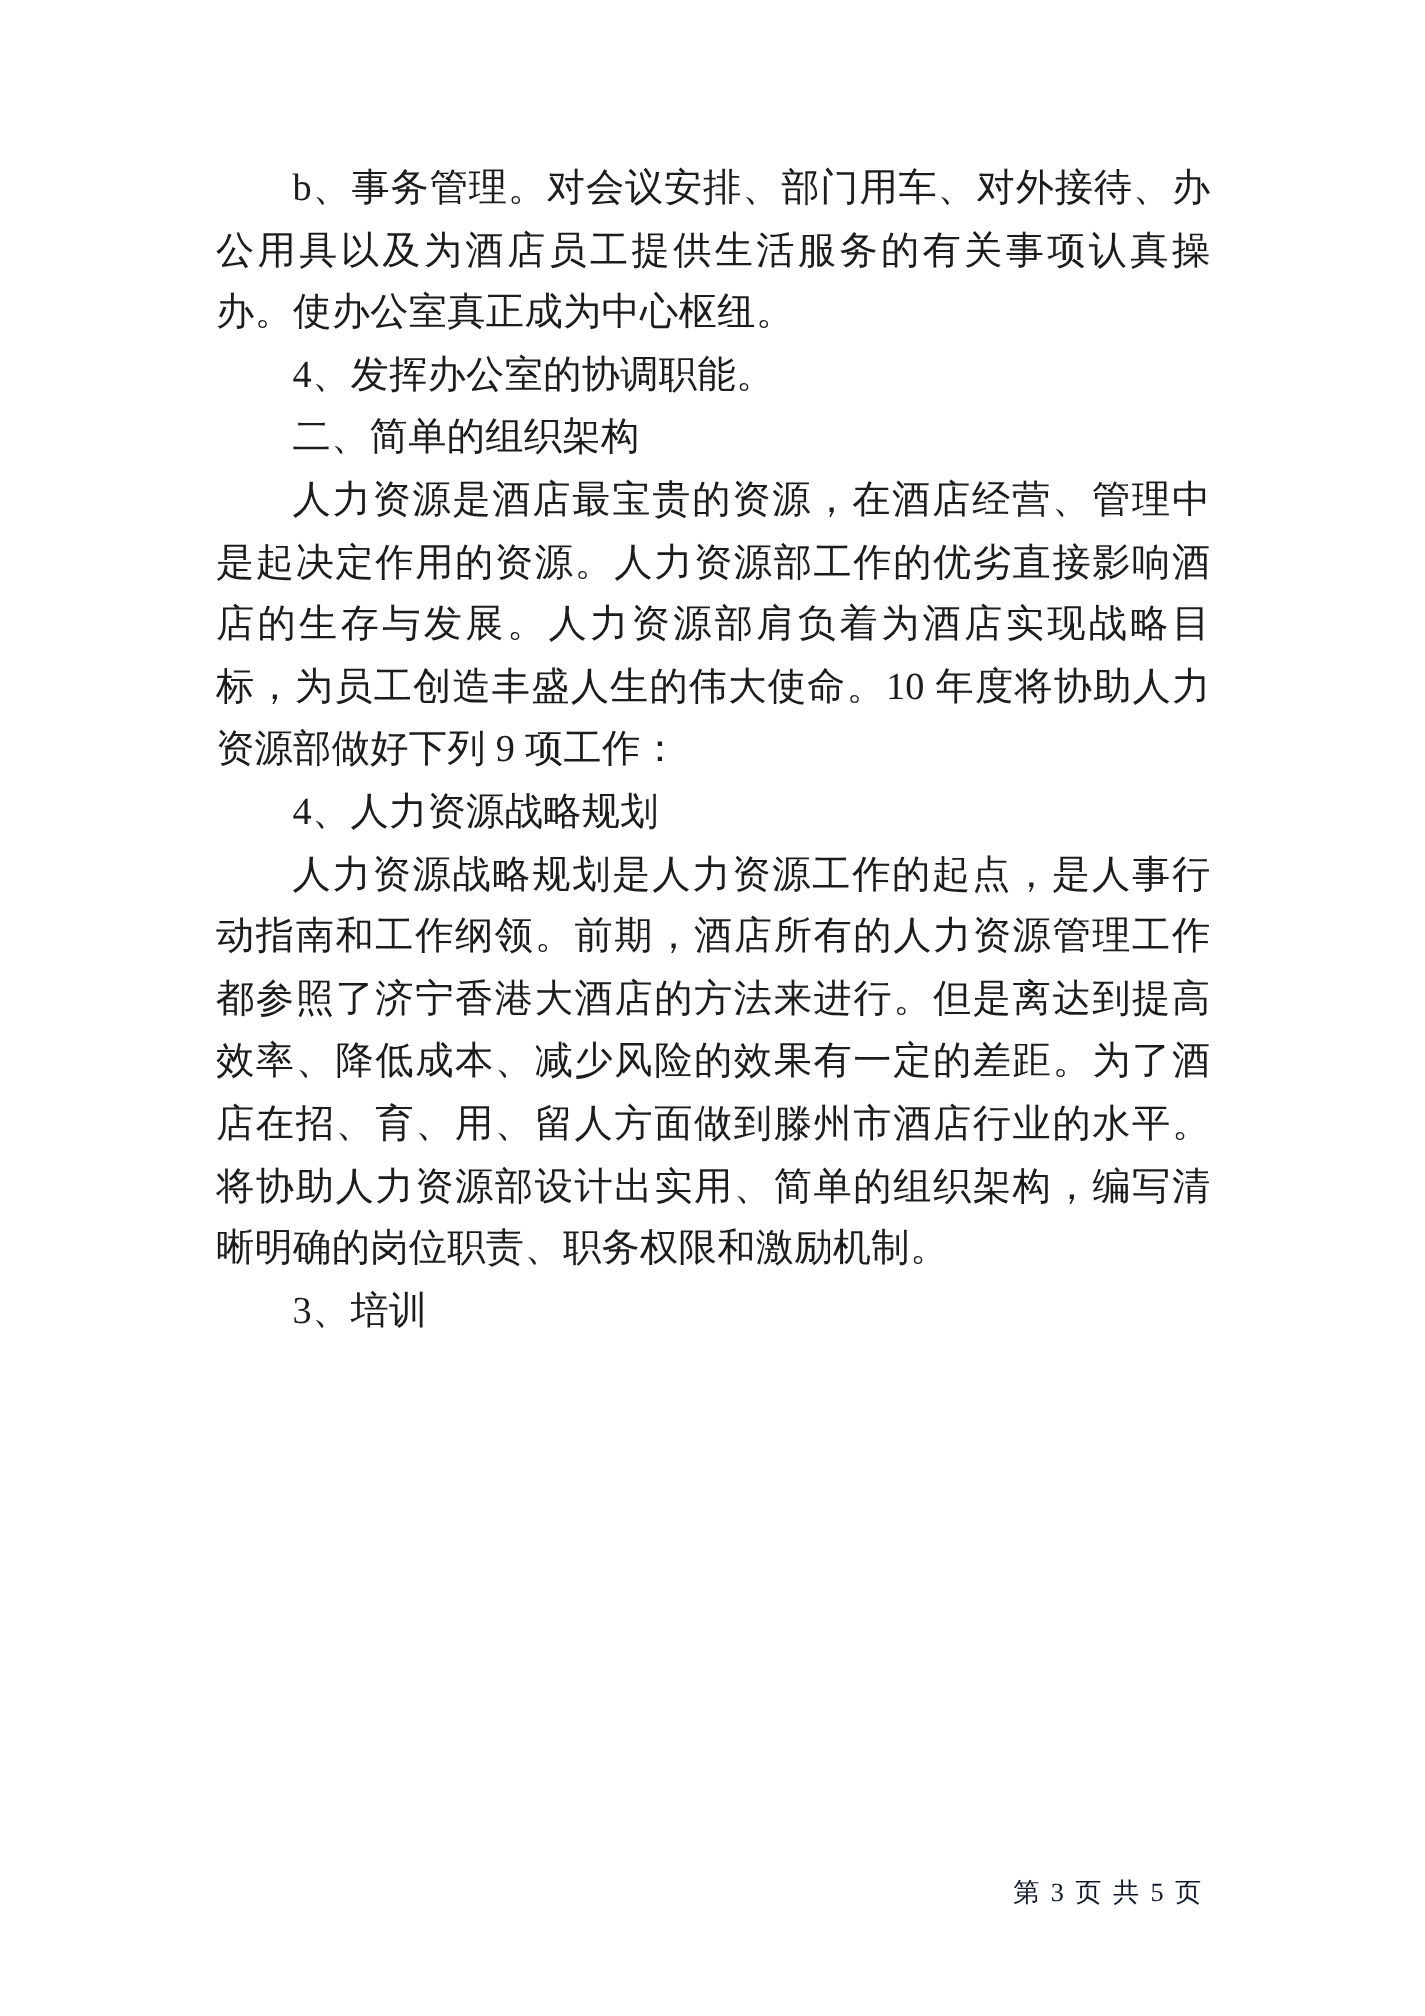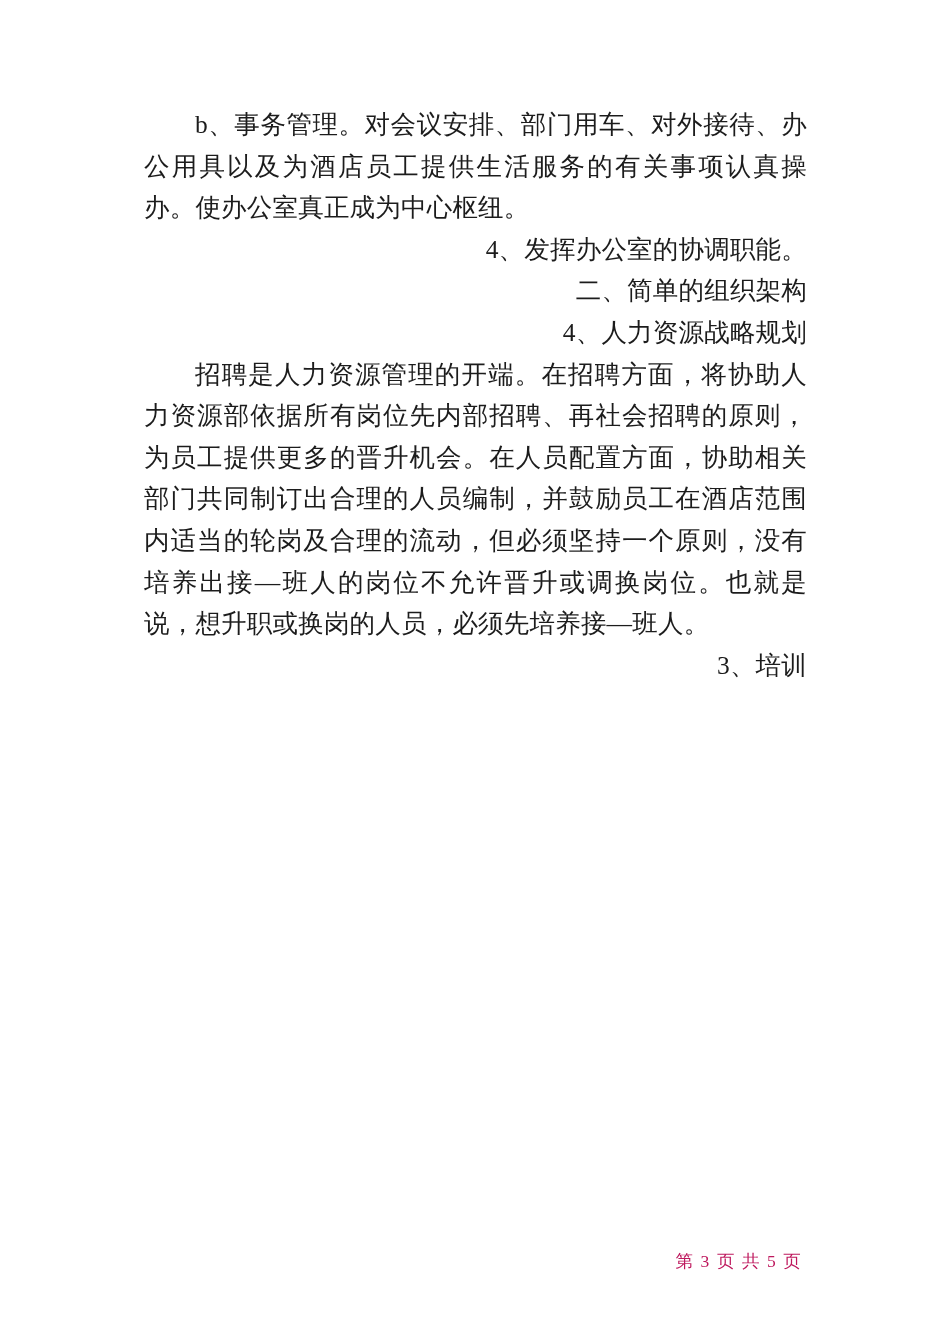--- a/index.html
+++ b/index.html
@@ -35,50 +35,51 @@
     font-size: 25.5px;
     line-height: 41.6px;
     text-align: justify;
     text-justify: inter-ideograph;
     text-indent: 2em;
     letter-spacing: 0.2px;
     color: #1c1c1c;
     -webkit-font-smoothing: antialiased;
   }
   .para.heading {
-    text-align: right;
+    text-align: left;
   }
   .footer {
     position: absolute;
     left: 0;
     top: 1249px;
     width: 950px;
     text-align: center;
     padding-right: 0px;
   }
   .footer-inner {
     display: inline-block;
     margin-left: 528px;
     font-size: 17.5px;
     letter-spacing: 1.6px;
-    color: #be185d;
+    color: #0f172a;
     font-family: "Liberation Serif", "DejaVu Serif", serif;
   }
 </style>
 </head>
 <body>
 
 <div class="page">
 
   <div class="content">
     <p class="para">b、事务管理。对会议安排、部门用车、对外接待、办公用具以及为酒店员工提供生活服务的有关事项认真操办。使办公室真正成为中心枢纽。</p>
     <p class="para heading">4、发挥办公室的协调职能。</p>
     <p class="para heading">二、简单的组织架构</p>
+    <p class="para">人力资源是酒店最宝贵的资源，在酒店经营、管理中是起决定作用的资源。人力资源部工作的优劣直接影响酒店的生存与发展。人力资源部肩负着为酒店实现战略目标，为员工创造丰盛人生的伟大使命。10 年度将协助人力资源部做好下列 9 项工作：</p>
     <p class="para heading">4、人力资源战略规划</p>
-    <p class="para">招聘是人力资源管理的开端。在招聘方面，将协助人力资源部依据所有岗位先内部招聘、再社会招聘的原则，为员工提供更多的晋升机会。在人员配置方面，协助相关部门共同制订出合理的人员编制，并鼓励员工在酒店范围内适当的轮岗及合理的流动，但必须坚持一个原则，没有培养出接—班人的岗位不允许晋升或调换岗位。也就是说，想升职或换岗的人员，必须先培养接—班人。</p>
+    <p class="para">人力资源战略规划是人力资源工作的起点，是人事行动指南和工作纲领。前期，酒店所有的人力资源管理工作都参照了济宁香港大酒店的方法来进行。但是离达到提高效率、降低成本、减少风险的效果有一定的差距。为了酒店在招、育、用、留人方面做到滕州市酒店行业的水平。将协助人力资源部设计出实用、简单的组织架构，编写清晰明确的岗位职责、职务权限和激励机制。</p>
     <p class="para heading">3、培训</p>
 
   </div>
 
   <div class="footer">
     <span class="footer-inner">第 3 页 共 5 页</span>
   </div>
 
 </div>
 

